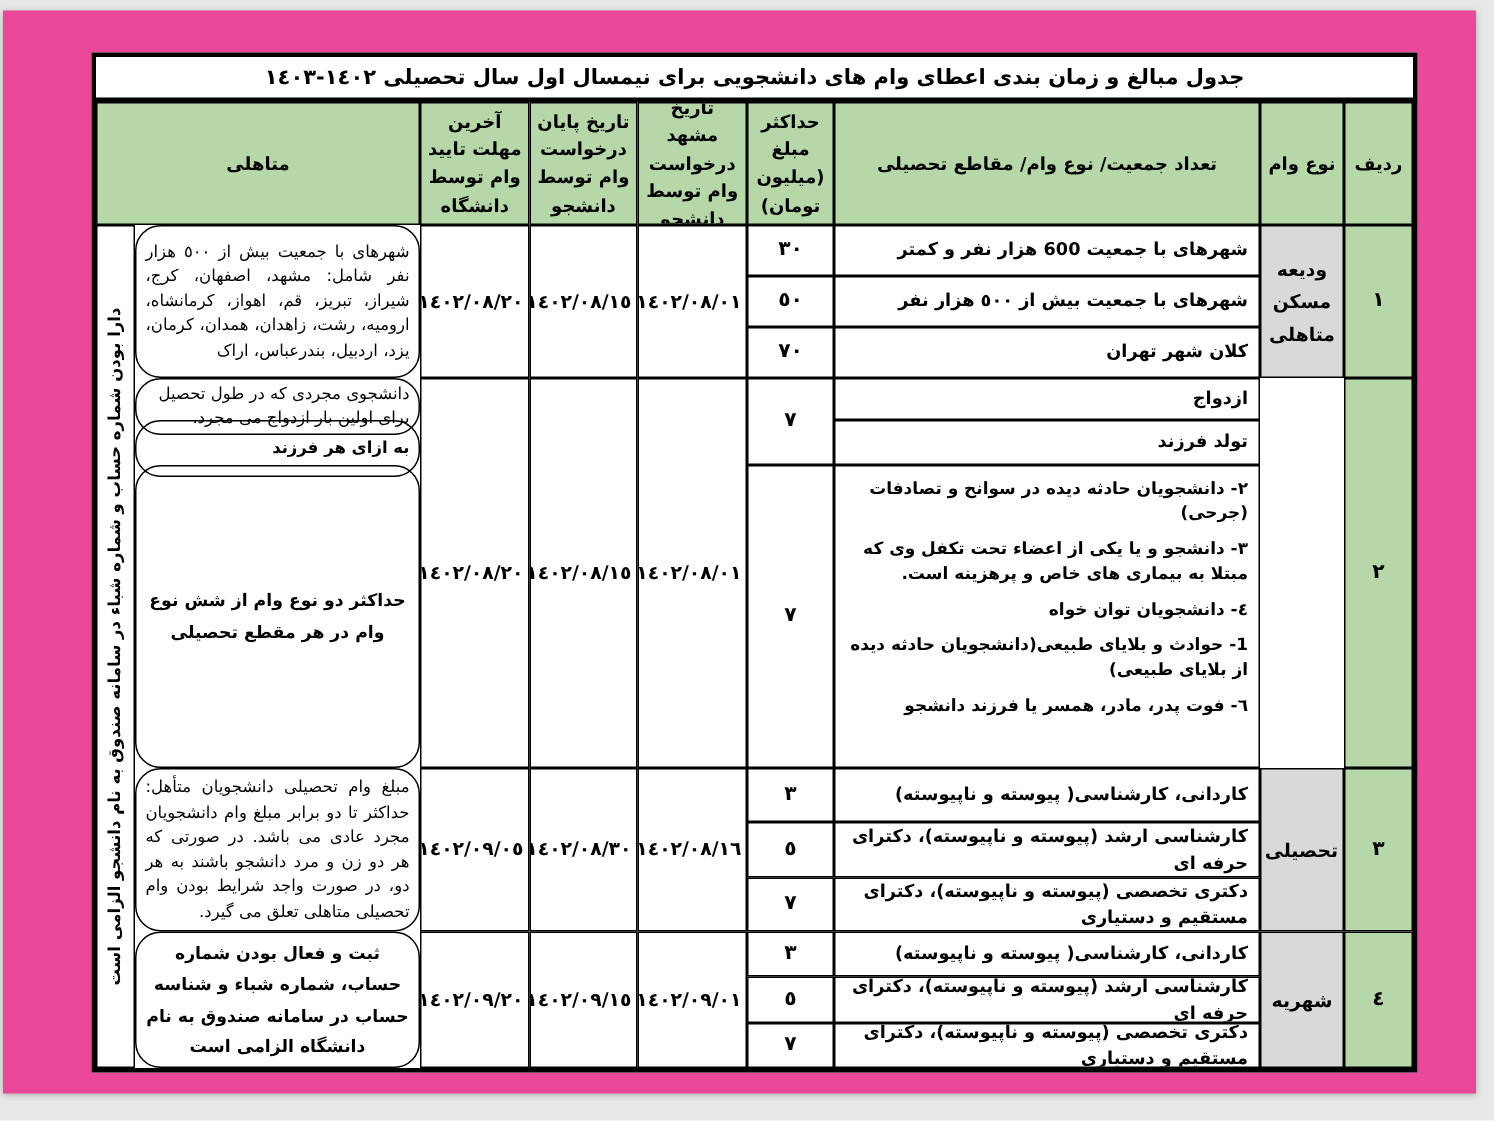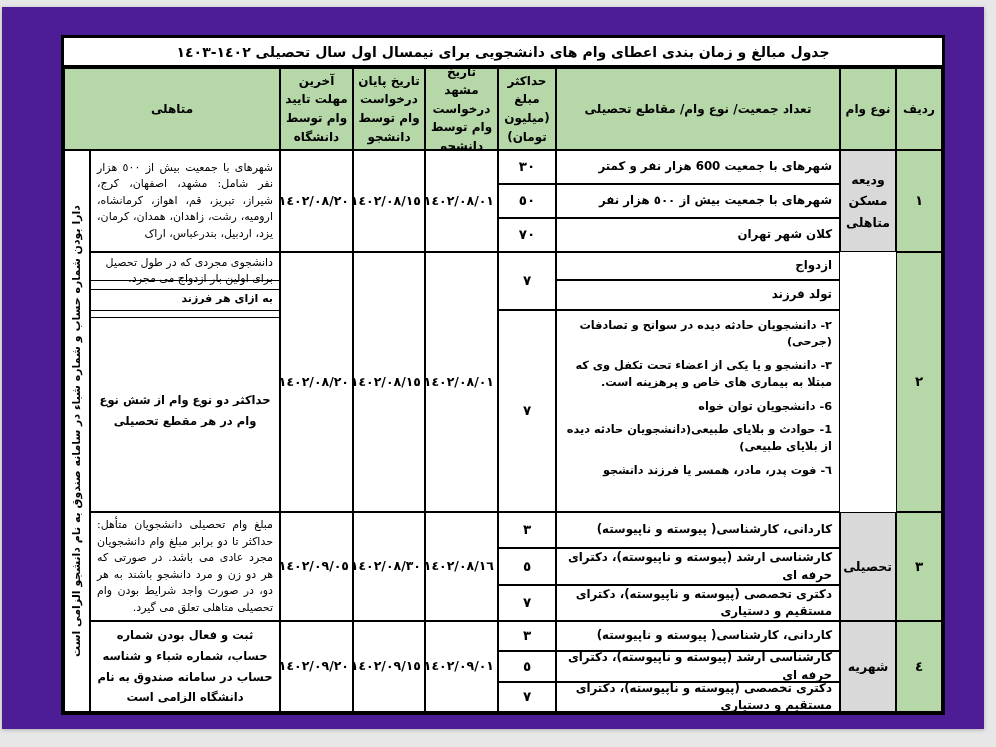--- a/index.html
+++ b/index.html
@@ -4,21 +4,21 @@
 <style>
   html,body{margin:0;padding:0;}
   body{
     width:996px;height:747px;position:relative;overflow:hidden;
     background:#e7e7e7;
     font-family:"DejaVu Sans",sans-serif;
     color:#000;
   }
   .page{
     position:absolute;left:2px;top:7px;width:982px;height:722px;
-    background:#4c1d95;box-shadow:0 1px 4px rgba(0,0,0,.25);
+    background:#ec4899;box-shadow:0 1px 4px rgba(0,0,0,.25);
   }
   .table-wrap{
     position:absolute;right:39px;top:28px;width:878px;
     border:3px solid #000;background:#fff;box-sizing:content-box;
   }
   .title-bar{
     height:27px;border-bottom:3px solid #000;
     display:flex;align-items:center;justify-content:center;
     font-weight:bold;font-size:14px;
   }
@@ -32,21 +32,21 @@
     display:flex;flex-direction:column;justify-content:center;
     text-align:center;font-size:12px;font-weight:bold;
     padding:2px 3px;line-height:1.45;
   }
   .green{background:#b6d7a8;}
   .gray{background:#d9d9d9;}
   .hdr{font-size:12px;line-height:1.55;}
   .desc{align-items:stretch;text-align:right;padding:2px 7px;font-size:11.8px;}
   .num{font-size:13.5px;}
   .date{font-size:12.5px;letter-spacing:.5px;}
-  .note{font-size:11px;text-align:right;padding:18px 6px;line-height:1.5;}
+  .note{font-size:11px;text-align:right;padding:18px 6px;line-height:1.5;border-radius:17px;}
   .note-justify{text-align:justify;}
   .note-light{font-weight:400;}
   .note-center{text-align:center;line-height:1.8;font-size:11.5px;}
   .list-cell{
     justify-content:flex-start;text-align:right;
     padding:7px 7px;font-size:11.3px;line-height:1.45;
   }
   .list-cell .li{margin-bottom:7.5px;}
   .type-cell{font-size:12.5px;line-height:1.7;}
   .vcell{position:relative;background:#fff;}
@@ -88,21 +88,21 @@
       <div class="c date" style="grid-area:2/6/5/7">١٤٠٢/٠٨/١٥</div>
       <div class="c date" style="grid-area:2/7/5/8">١٤٠٢/٠٨/٢٠</div>
       <div class="c note note-light note-justify" style="grid-area:2/8/5/9">شهرهای با جمعیت بیش از ٥٠٠ هزار نفر شامل: مشهد، اصفهان، کرج، شیراز، تبریز، قم، اهواز، کرمانشاه، ارومیه، رشت، زاهدان، همدان، کرمان، یزد، اردبیل، بندرعباس، اراک</div>
 
       <div class="c green num" style="grid-area:5/1/8/2">٢</div>
       <div class="c desc" style="grid-area:5/3/6/4">ازدواج</div>
       <div class="c desc" style="grid-area:6/3/7/4">تولد فرزند</div>
       <div class="c list-cell" style="grid-area:7/3/8/4">
         <div class="li">٢- دانشجویان حادثه دیده در سوانح و تصادفات (جرحی)</div>
         <div class="li">٣- دانشجو و یا یکی از اعضاء تحت تکفل وی که مبتلا به بیماری های خاص و پرهزینه است.</div>
-        <div class="li">6- دانشجویان توان خواه</div>
+        <div class="li">٤- دانشجویان توان خواه</div>
         <div class="li">1- حوادث و بلایای طبیعی(دانشجویان حادثه دیده از بلایای طبیعی)</div>
         <div class="li">٦- فوت پدر، مادر، همسر یا فرزند دانشجو</div>
       </div>
       <div class="c num" style="grid-area:5/4/7/5">٧</div>
       <div class="c num" style="grid-area:7/4/8/5">٧</div>
       <div class="c date" style="grid-area:5/5/8/6">١٤٠٢/٠٨/٠١</div>
       <div class="c date" style="grid-area:5/6/8/7">١٤٠٢/٠٨/١٥</div>
       <div class="c date" style="grid-area:5/7/8/8">١٤٠٢/٠٨/٢٠</div>
       <div class="c note note-light" style="grid-area:5/8/6/9">دانشجوی مجردی که در طول تحصیل برای اولین بار ازدواج می مجرد.</div>
       <div class="c note" style="grid-area:6/8/7/9">به ازای هر فرزند</div>

